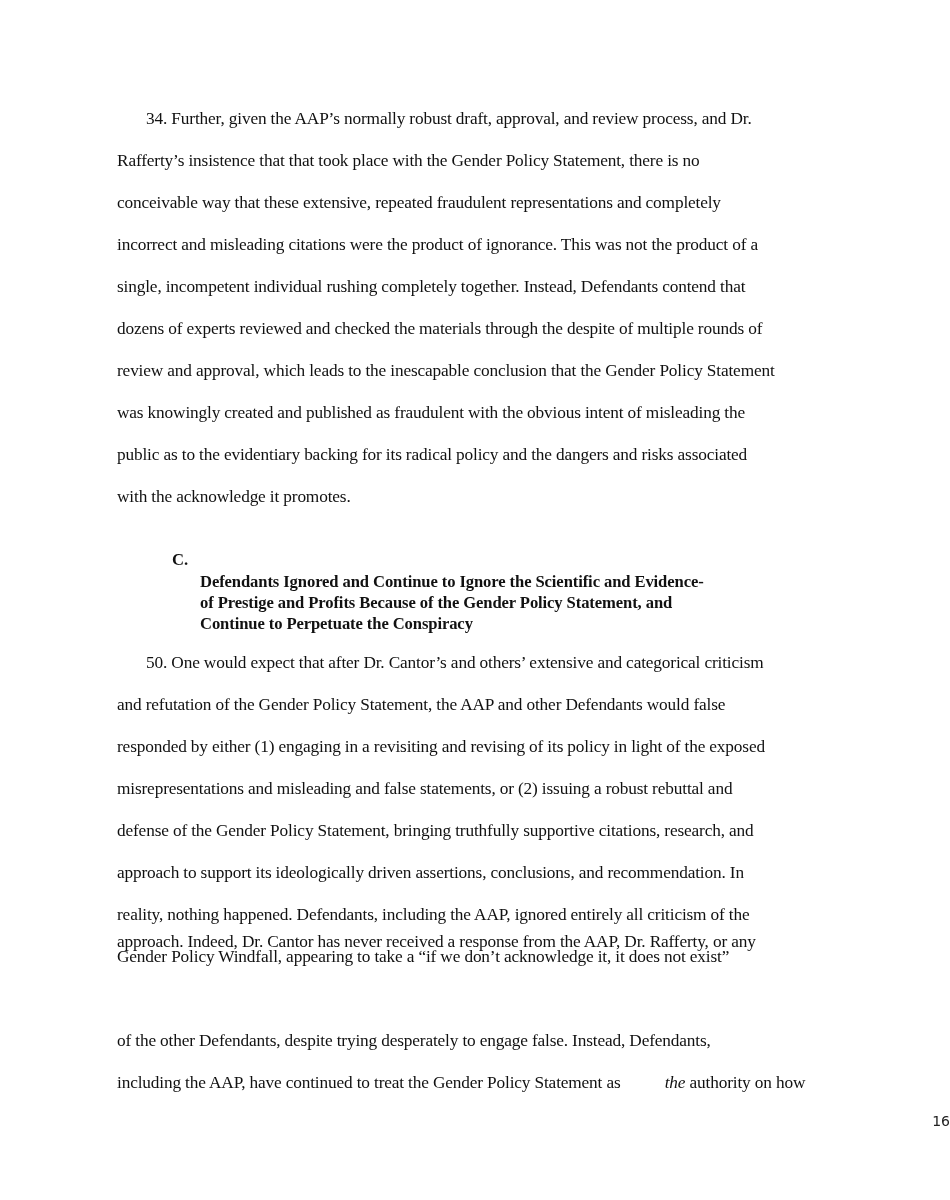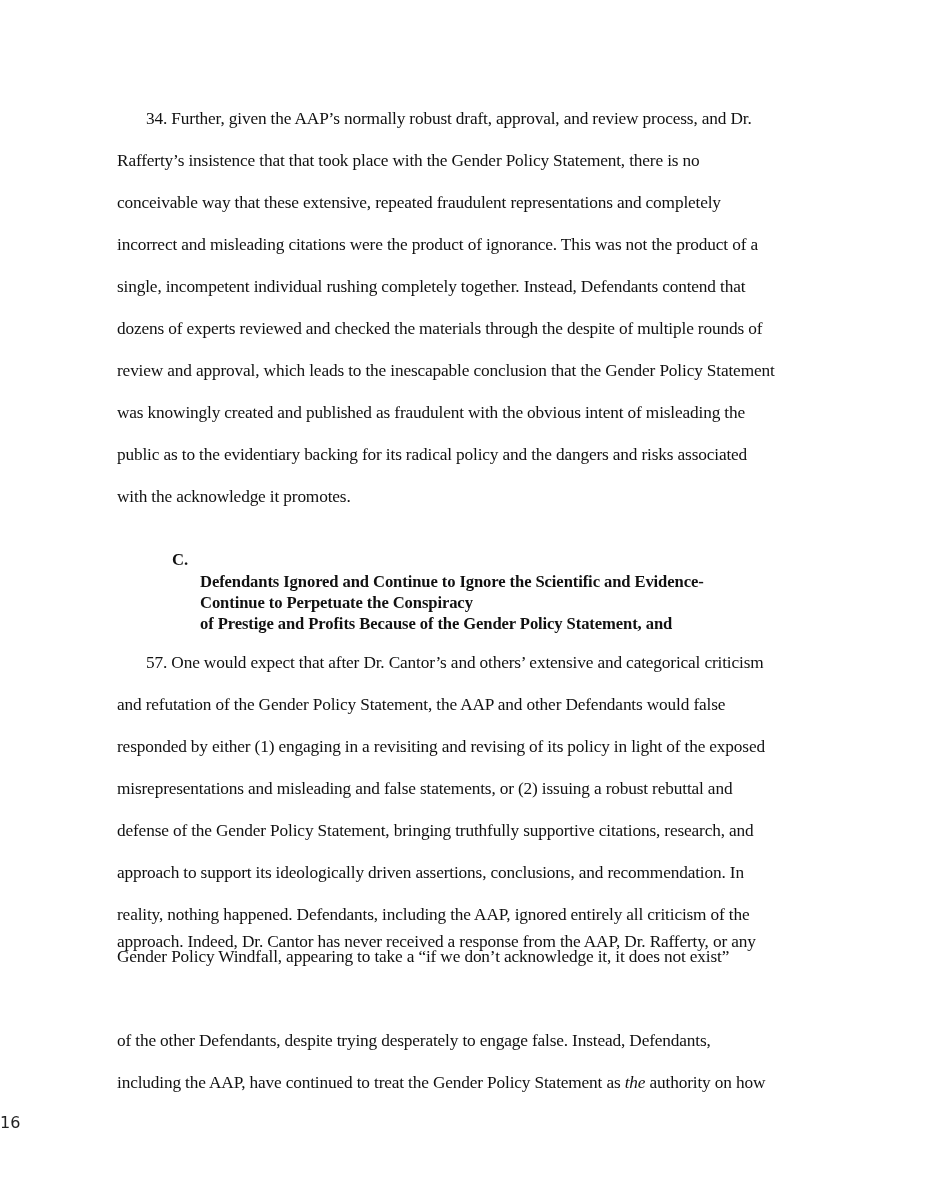--- a/index.html
+++ b/index.html
@@ -14,24 +14,24 @@
   }
   .indent { left: 146px; }
   .heading {
     position: absolute; left: 172px; font-family: "Liberation Serif", serif;
     font-weight: bold; font-size: 16.6px; line-height: 21px; letter-spacing: -0.1px;
   }
   .heading .letter { position: absolute; left: 0; top: 0; }
   .heading .htext { position: absolute; left: 28px; top: 0; white-space: nowrap; margin-top: 22px; }
   .heading .htext div { white-space: nowrap; }
   .pagenum {
-    position: absolute; left: 0; width: 950px; text-align: left; top: 1113px;
-    font-family: "DejaVu Sans", sans-serif; font-size: 16px; color: #222;
+    position: absolute; left: 0; width: 950px; text-align: right; top: 1113px;
+    font-family: "DejaVu Sans", sans-serif; font-size: 14px; color: #222;
   }
-  em { font-style: italic; }
+  em { font-style: italic; margin-left: 40px; }
 </style>
 </head>
 <body>
 
 <div class="page">
 
   <div>
     <div class="line indent" style="top:109px">34. Further, given the AAP’s normally robust draft, approval, and review process, and Dr.</div>
     <div class="line" style="top:151px">Rafferty’s insistence that that took place with the Gender Policy Statement, there is no</div>
     <div class="line" style="top:193px">conceivable way that these extensive, repeated fraudulent representations and completely</div>
@@ -41,27 +41,27 @@
     <div class="line" style="top:361px">review and approval, which leads to the inescapable conclusion that the Gender Policy Statement</div>
     <div class="line" style="top:403px">was knowingly created and published as fraudulent with the obvious intent of misleading the</div>
     <div class="line" style="top:445px">public as to the evidentiary backing for its radical policy and the dangers and risks associated</div>
     <div class="line" style="top:487px">with the acknowledge it promotes.</div>
   </div>
 
   <div class="heading" style="top:549px">
     <span class="letter">C.</span>
     <div class="htext">
       <div>Defendants Ignored and Continue to Ignore the Scientific and Evidence-</div>
+      <div>of Prestige and Profits Because of the Gender Policy Statement, and</div>
       <div>Continue to Perpetuate the Conspiracy</div>
-      <div>of Prestige and Profits Because of the Gender Policy Statement, and</div>
     </div>
   </div>
 
   <div>
-    <div class="line indent" style="top:653px">57. One would expect that after Dr. Cantor’s and others’ extensive and categorical criticism</div>
+    <div class="line indent" style="top:653px">50. One would expect that after Dr. Cantor’s and others’ extensive and categorical criticism</div>
     <div class="line" style="top:695px">and refutation of the Gender Policy Statement, the AAP and other Defendants would false</div>
     <div class="line" style="top:737px">responded by either (1) engaging in a revisiting and revising of its policy in light of the exposed</div>
     <div class="line" style="top:779px">misrepresentations and misleading and false statements, or (2) issuing a robust rebuttal and</div>
     <div class="line" style="top:821px">defense of the Gender Policy Statement, bringing truthfully supportive citations, research, and</div>
     <div class="line" style="top:863px">approach to support its ideologically driven assertions, conclusions, and recommendation. In</div>
     <div class="line" style="top:905px">reality, nothing happened. Defendants, including the AAP, ignored entirely all criticism of the</div>
     <div class="line" style="top:947px">Gender Policy Windfall, appearing to take a “if we don’t acknowledge it, it does not exist”</div>
     <div class="line" style="top:932px">approach. Indeed, Dr. Cantor has never received a response from the AAP, Dr. Rafferty, or any</div>
     <div class="line" style="top:1031px">of the other Defendants, despite trying desperately to engage false. Instead, Defendants,</div>
     <div class="line" style="top:1073px"><span>including the AAP, have continued to treat the Gender Policy Statement as </span><em>the</em><span> authority on how</span></div>

